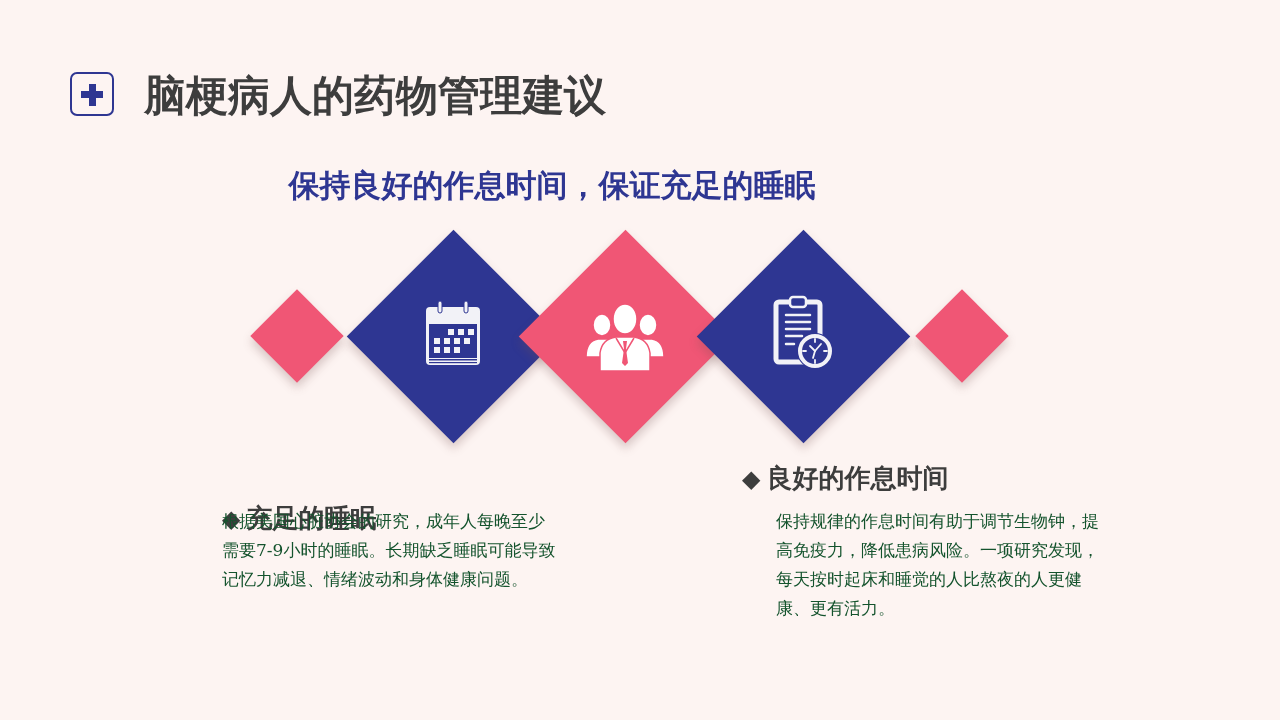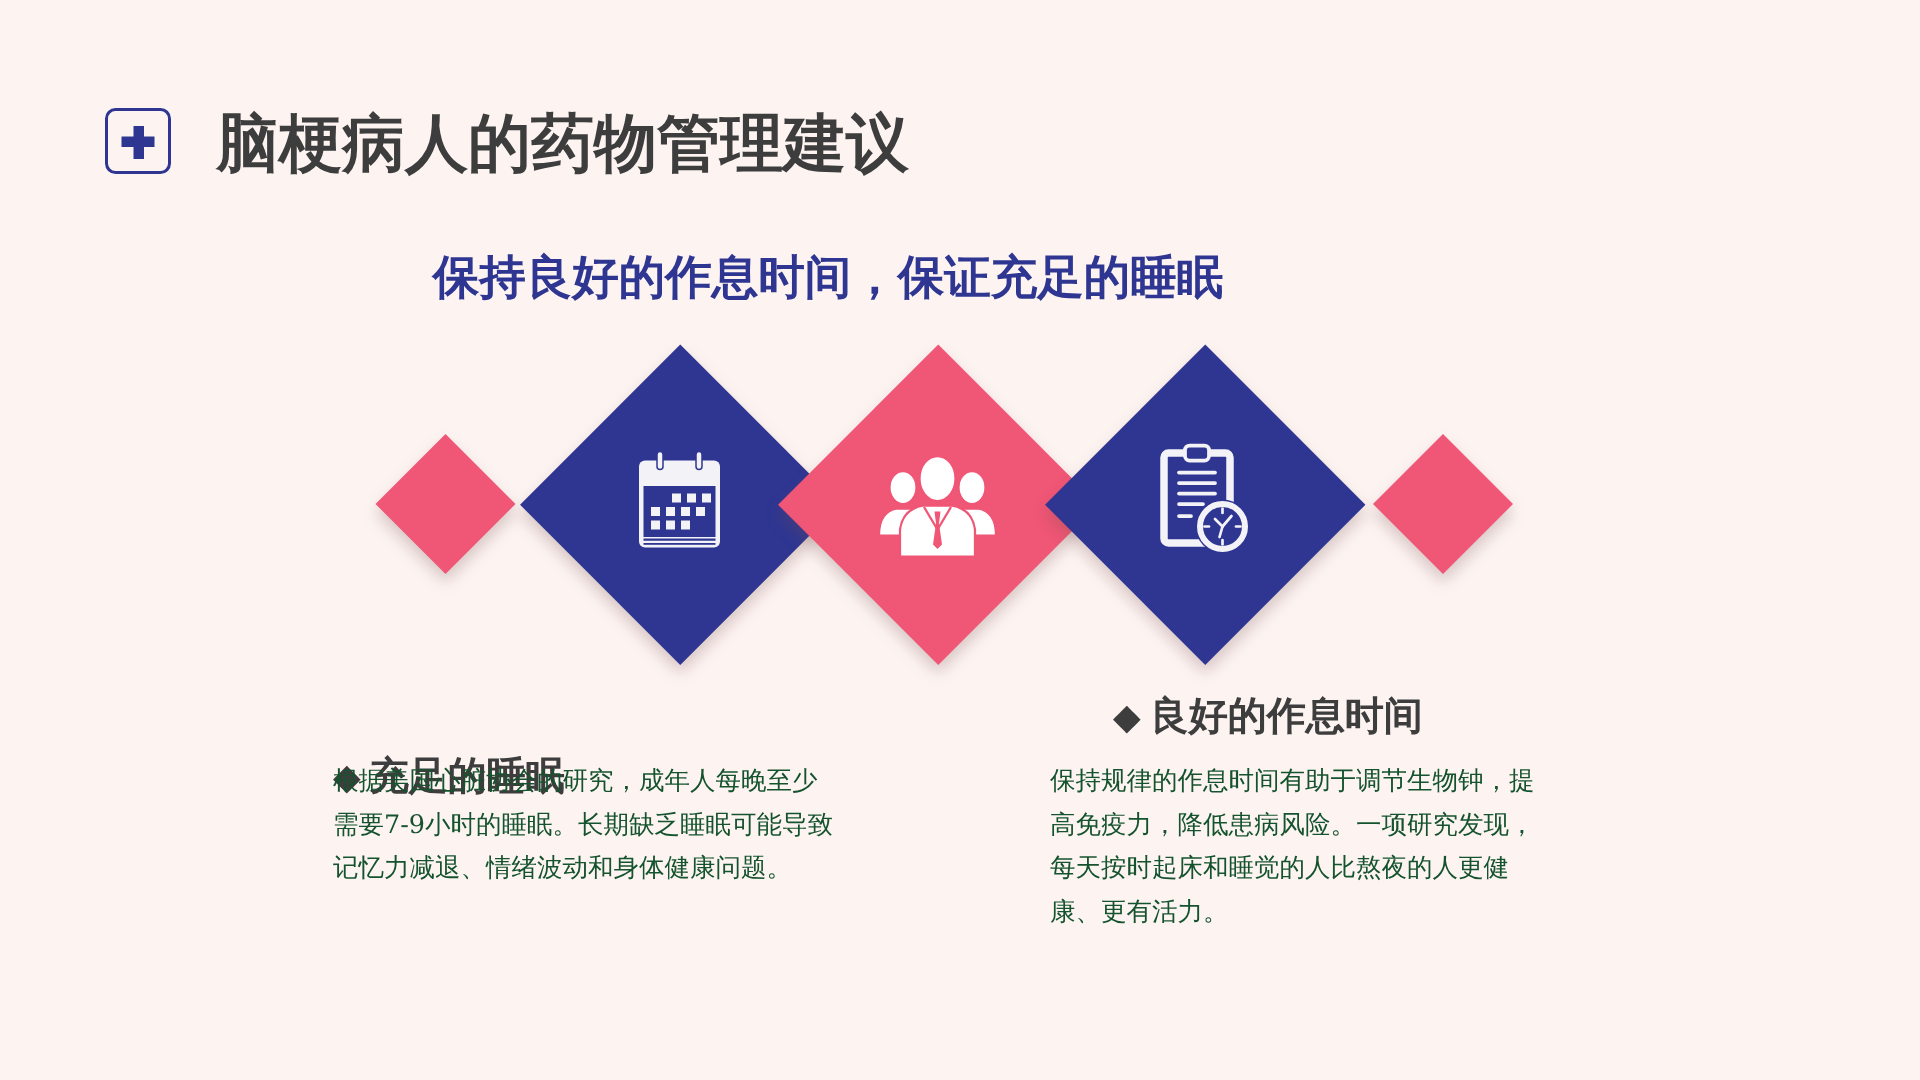--- a/index.html
+++ b/index.html
@@ -128,13 +128,13 @@
 </div>
 
 <div class="section-title" style="left:222px; top:458px;margin-top:40px;">
   <span class="bullet">◆</span><span>充足的睡眠</span>
 </div>
 <div class="section-body" style="left:222px; top:507px;">根据美国心脏协会的研究，成年人每晚至少需要7-9小时的睡眠。长期缺乏睡眠可能导致记忆力减退、情绪波动和身体健康问题。</div>
 
 <div class="section-title" style="left:698px; top:458px;margin-left:44px;">
   <span class="bullet">◆</span><span>良好的作息时间</span>
 </div>
-<div class="section-body" style="left:700px; top:507px;">保持规律的作息时间有助于调节生物钟，提高免疫力，降低患病风险。一项研究发现，每天按时起床和睡觉的人比熬夜的人更健康、更有活力。</div>
+<div class="section-body" style="left:776px; top:507px;">保持规律的作息时间有助于调节生物钟，提高免疫力，降低患病风险。一项研究发现，每天按时起床和睡觉的人比熬夜的人更健康、更有活力。</div>
 
 </body></html>

